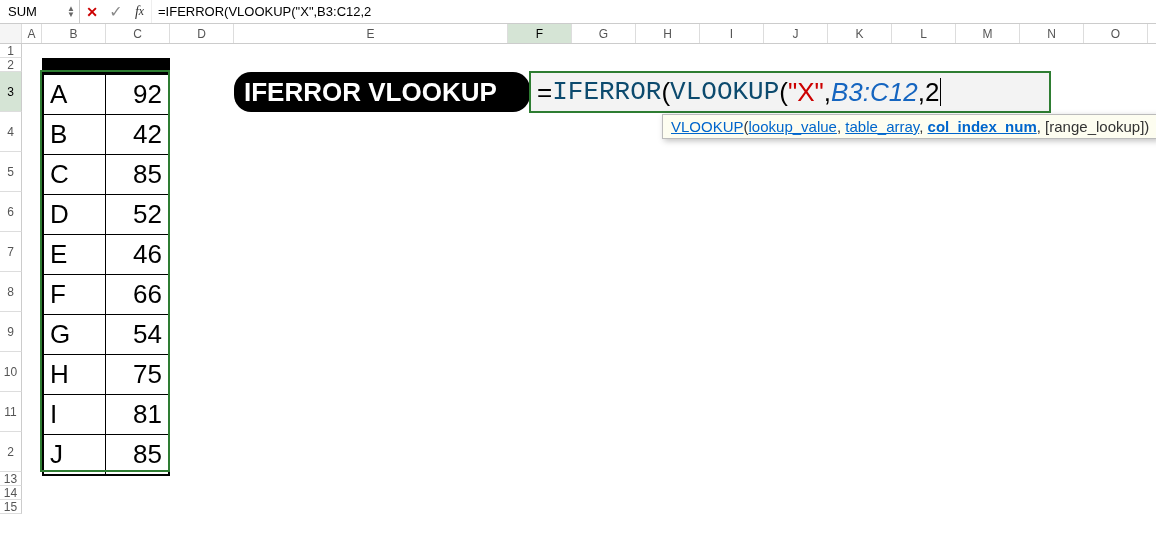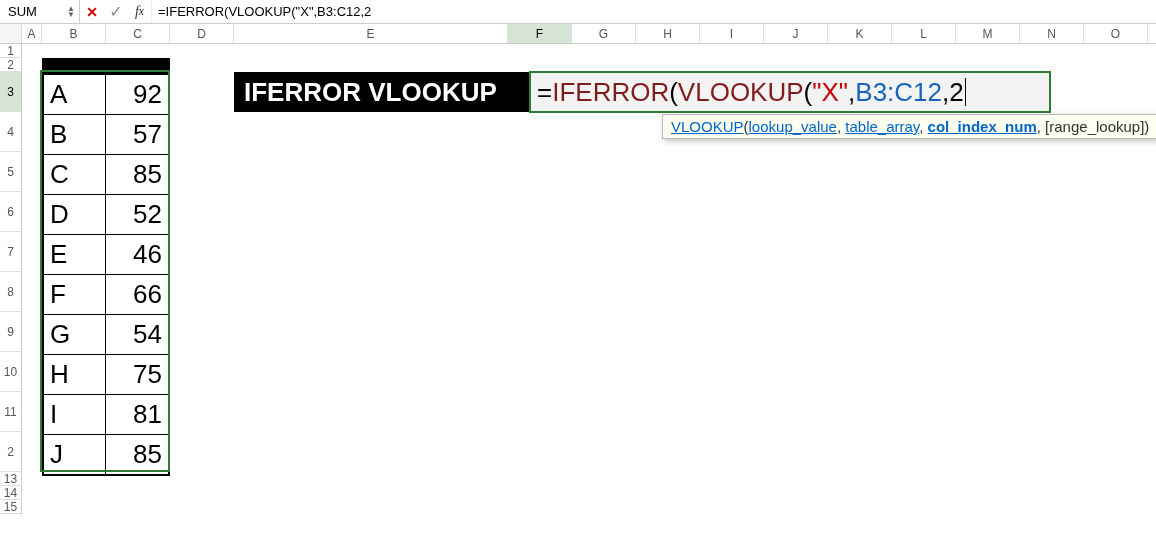--- a/index.html
+++ b/index.html
@@ -174,20 +174,21 @@
   height: 40px;
   background: #000;
   color: #fff;
   font-weight: bold;
   font-size: 26px;
   font-family: Arial, sans-serif;
   display: flex;
   align-items: center;
   padding: 0 10px;
   width: 296px;
+  border-radius: 17px;
 }
 
 
 .formula-cell {
   position: absolute;
   left: 508px; 
   top: 28px;
   height: 40px;
   min-width: 520px;
   background: #f3f3f3;
@@ -195,24 +196,24 @@
   outline: 2px solid #2e7d32;
   outline-offset: -1px;
   display: flex;
   align-items: center;
   padding: 0 6px;
   font-size: 26px;
   font-family: Arial, sans-serif;
   white-space: nowrap;
 }
 .formula-cell .eq { color: #000; }
-.formula-cell .fn { color: #7f1d1d; }
+.formula-cell .fn { color: #0c4a6e; font-family: Liberation Mono, monospace; }
 .formula-cell .paren { color: #000; }
 .formula-cell .str { color: #c00; }
-.formula-cell .ref { color: #1565c0; }
+.formula-cell .ref { color: #1565c0; font-style: italic; }
 .formula-cell .num { color: #000; }
 .cursor-caret {
   display: inline-block;
   width: 1px;
   height: 28px;
   background: #000;
   margin-left: 1px;
   vertical-align: middle;
 }
 
@@ -291,21 +292,21 @@
   <div class="cells">
 
     <div class="data-table">
       <div class="black-header"></div>
       <div class="drow">
         <div class="dcell dkey">A</div>
         <div class="dcell dval">92</div>
       </div>
       <div class="drow">
         <div class="dcell dkey">B</div>
-        <div class="dcell dval">57</div>
+        <div class="dcell dval">42</div>
       </div>
       <div class="drow">
         <div class="dcell dkey">C</div>
         <div class="dcell dval">85</div>
       </div>
       <div class="drow">
         <div class="dcell dkey">D</div>
         <div class="dcell dval">52</div>
       </div>
       <div class="drow">

